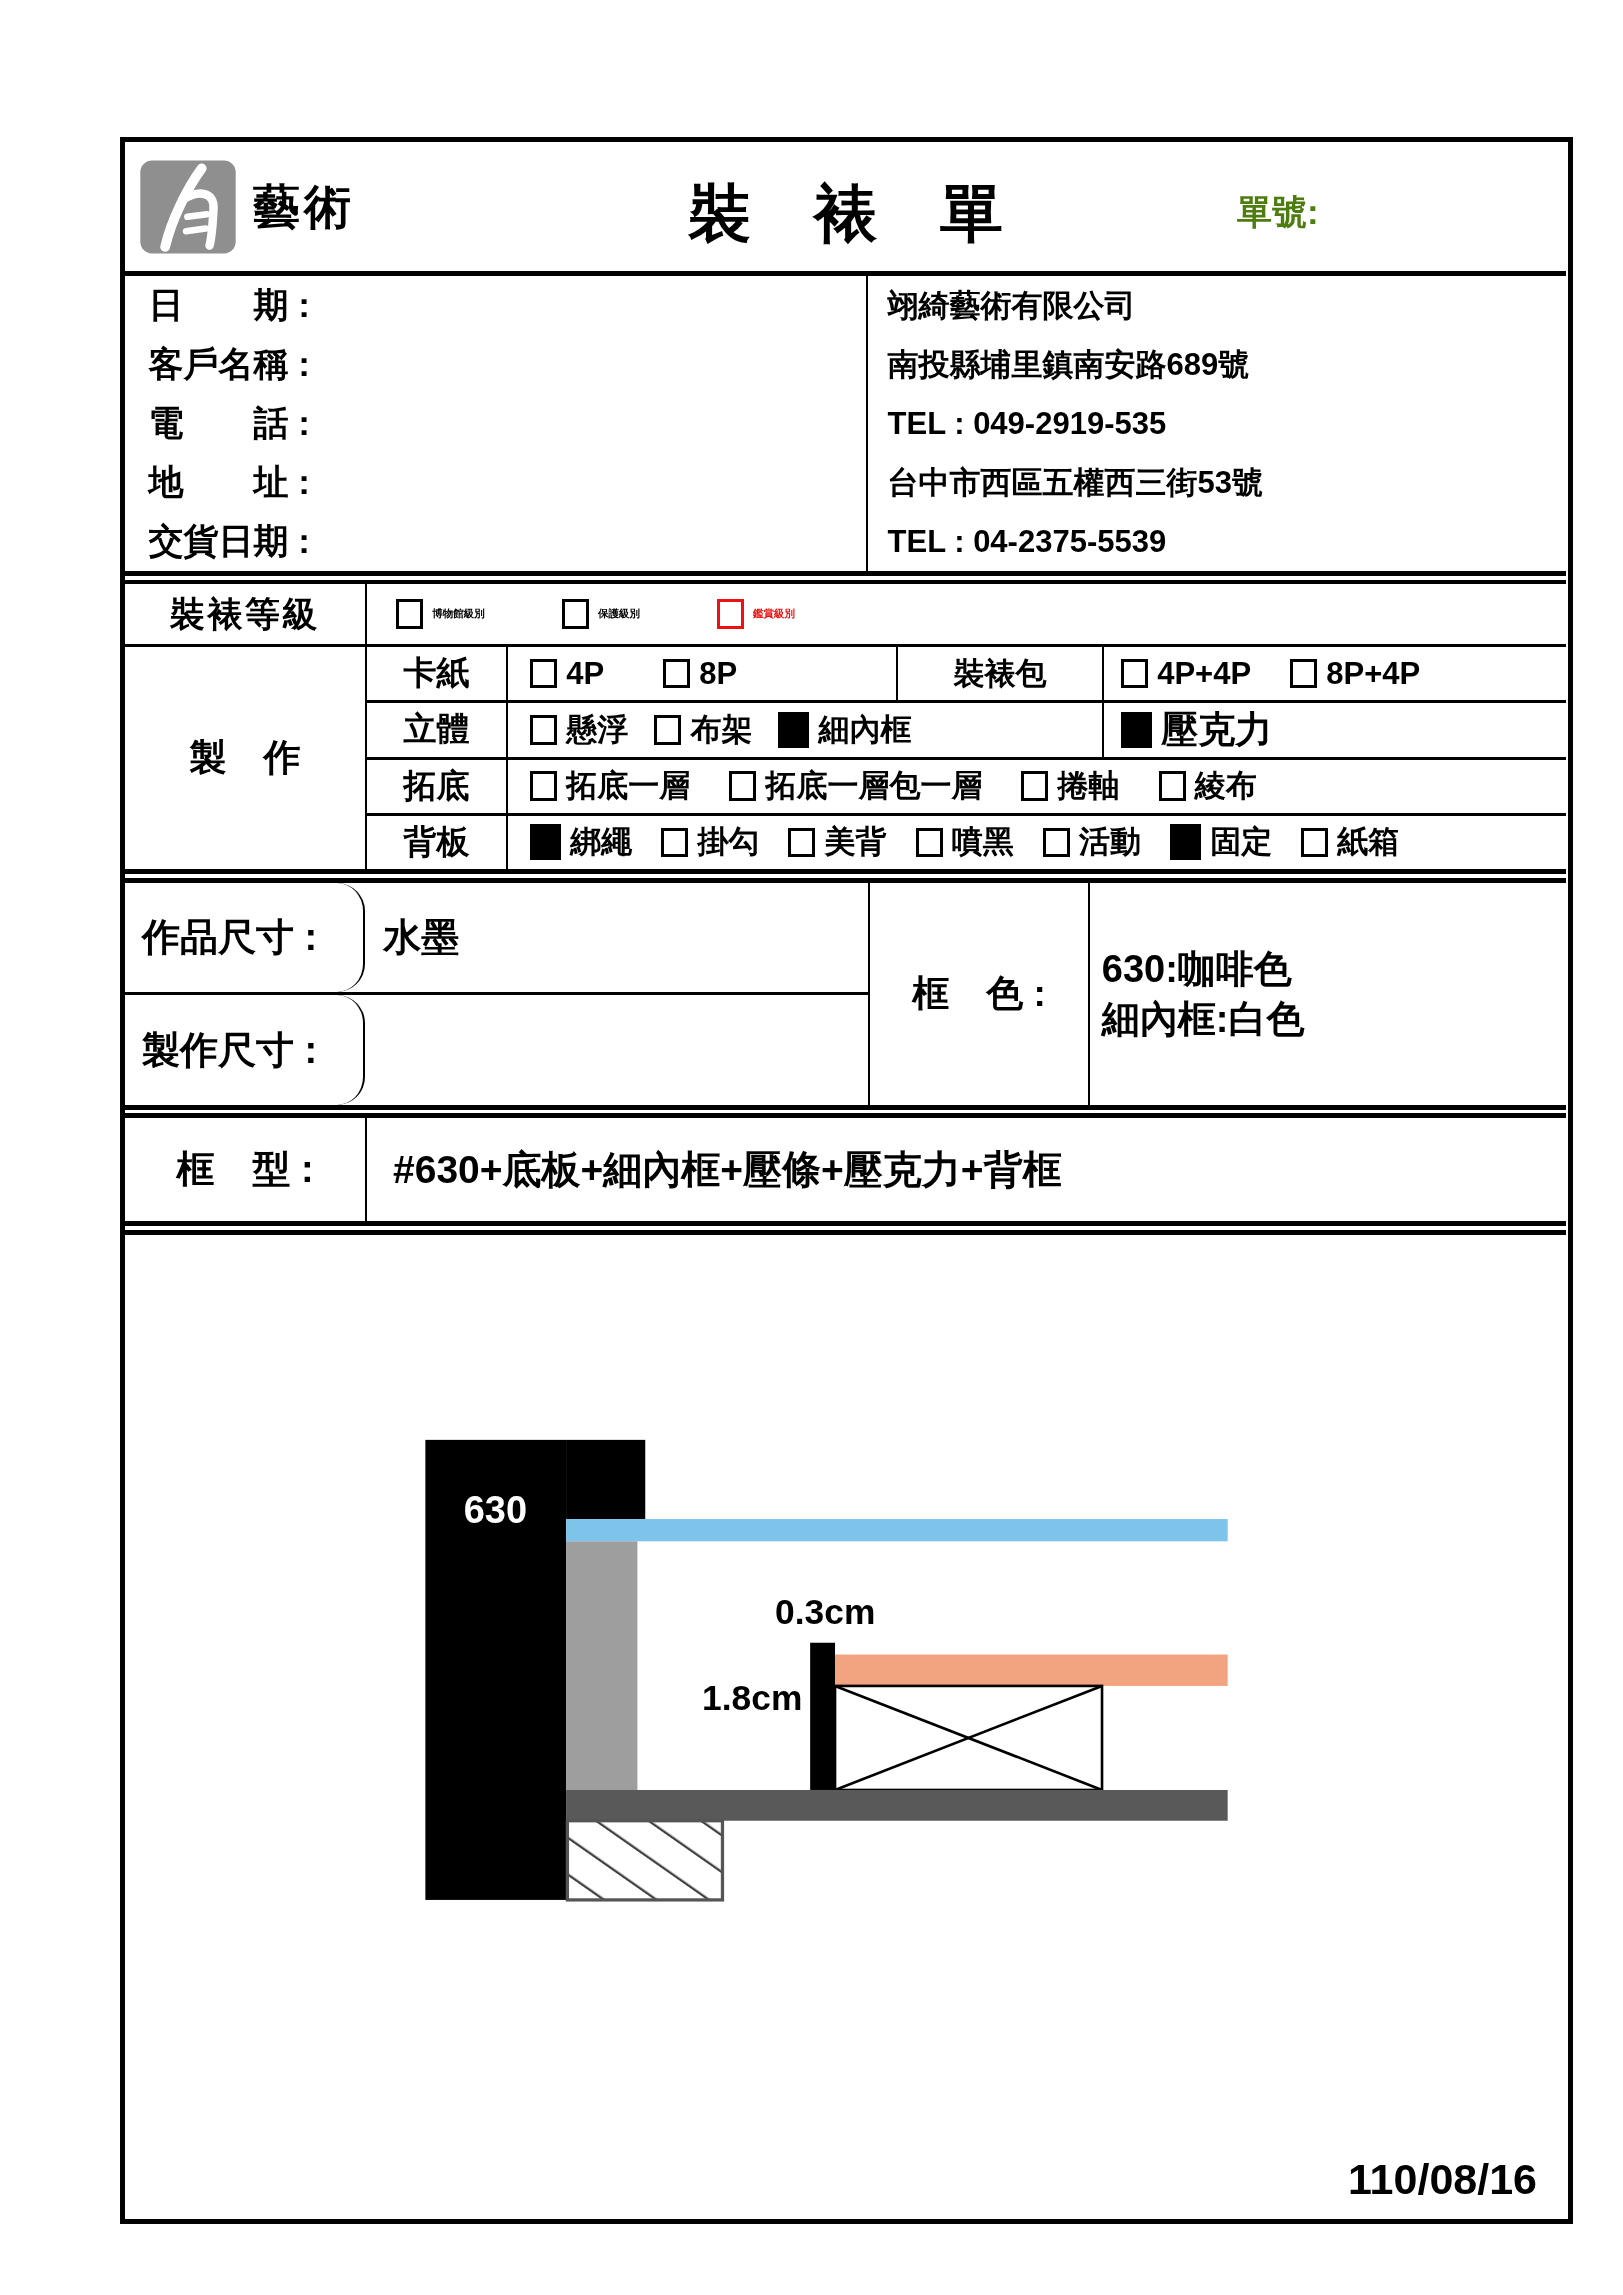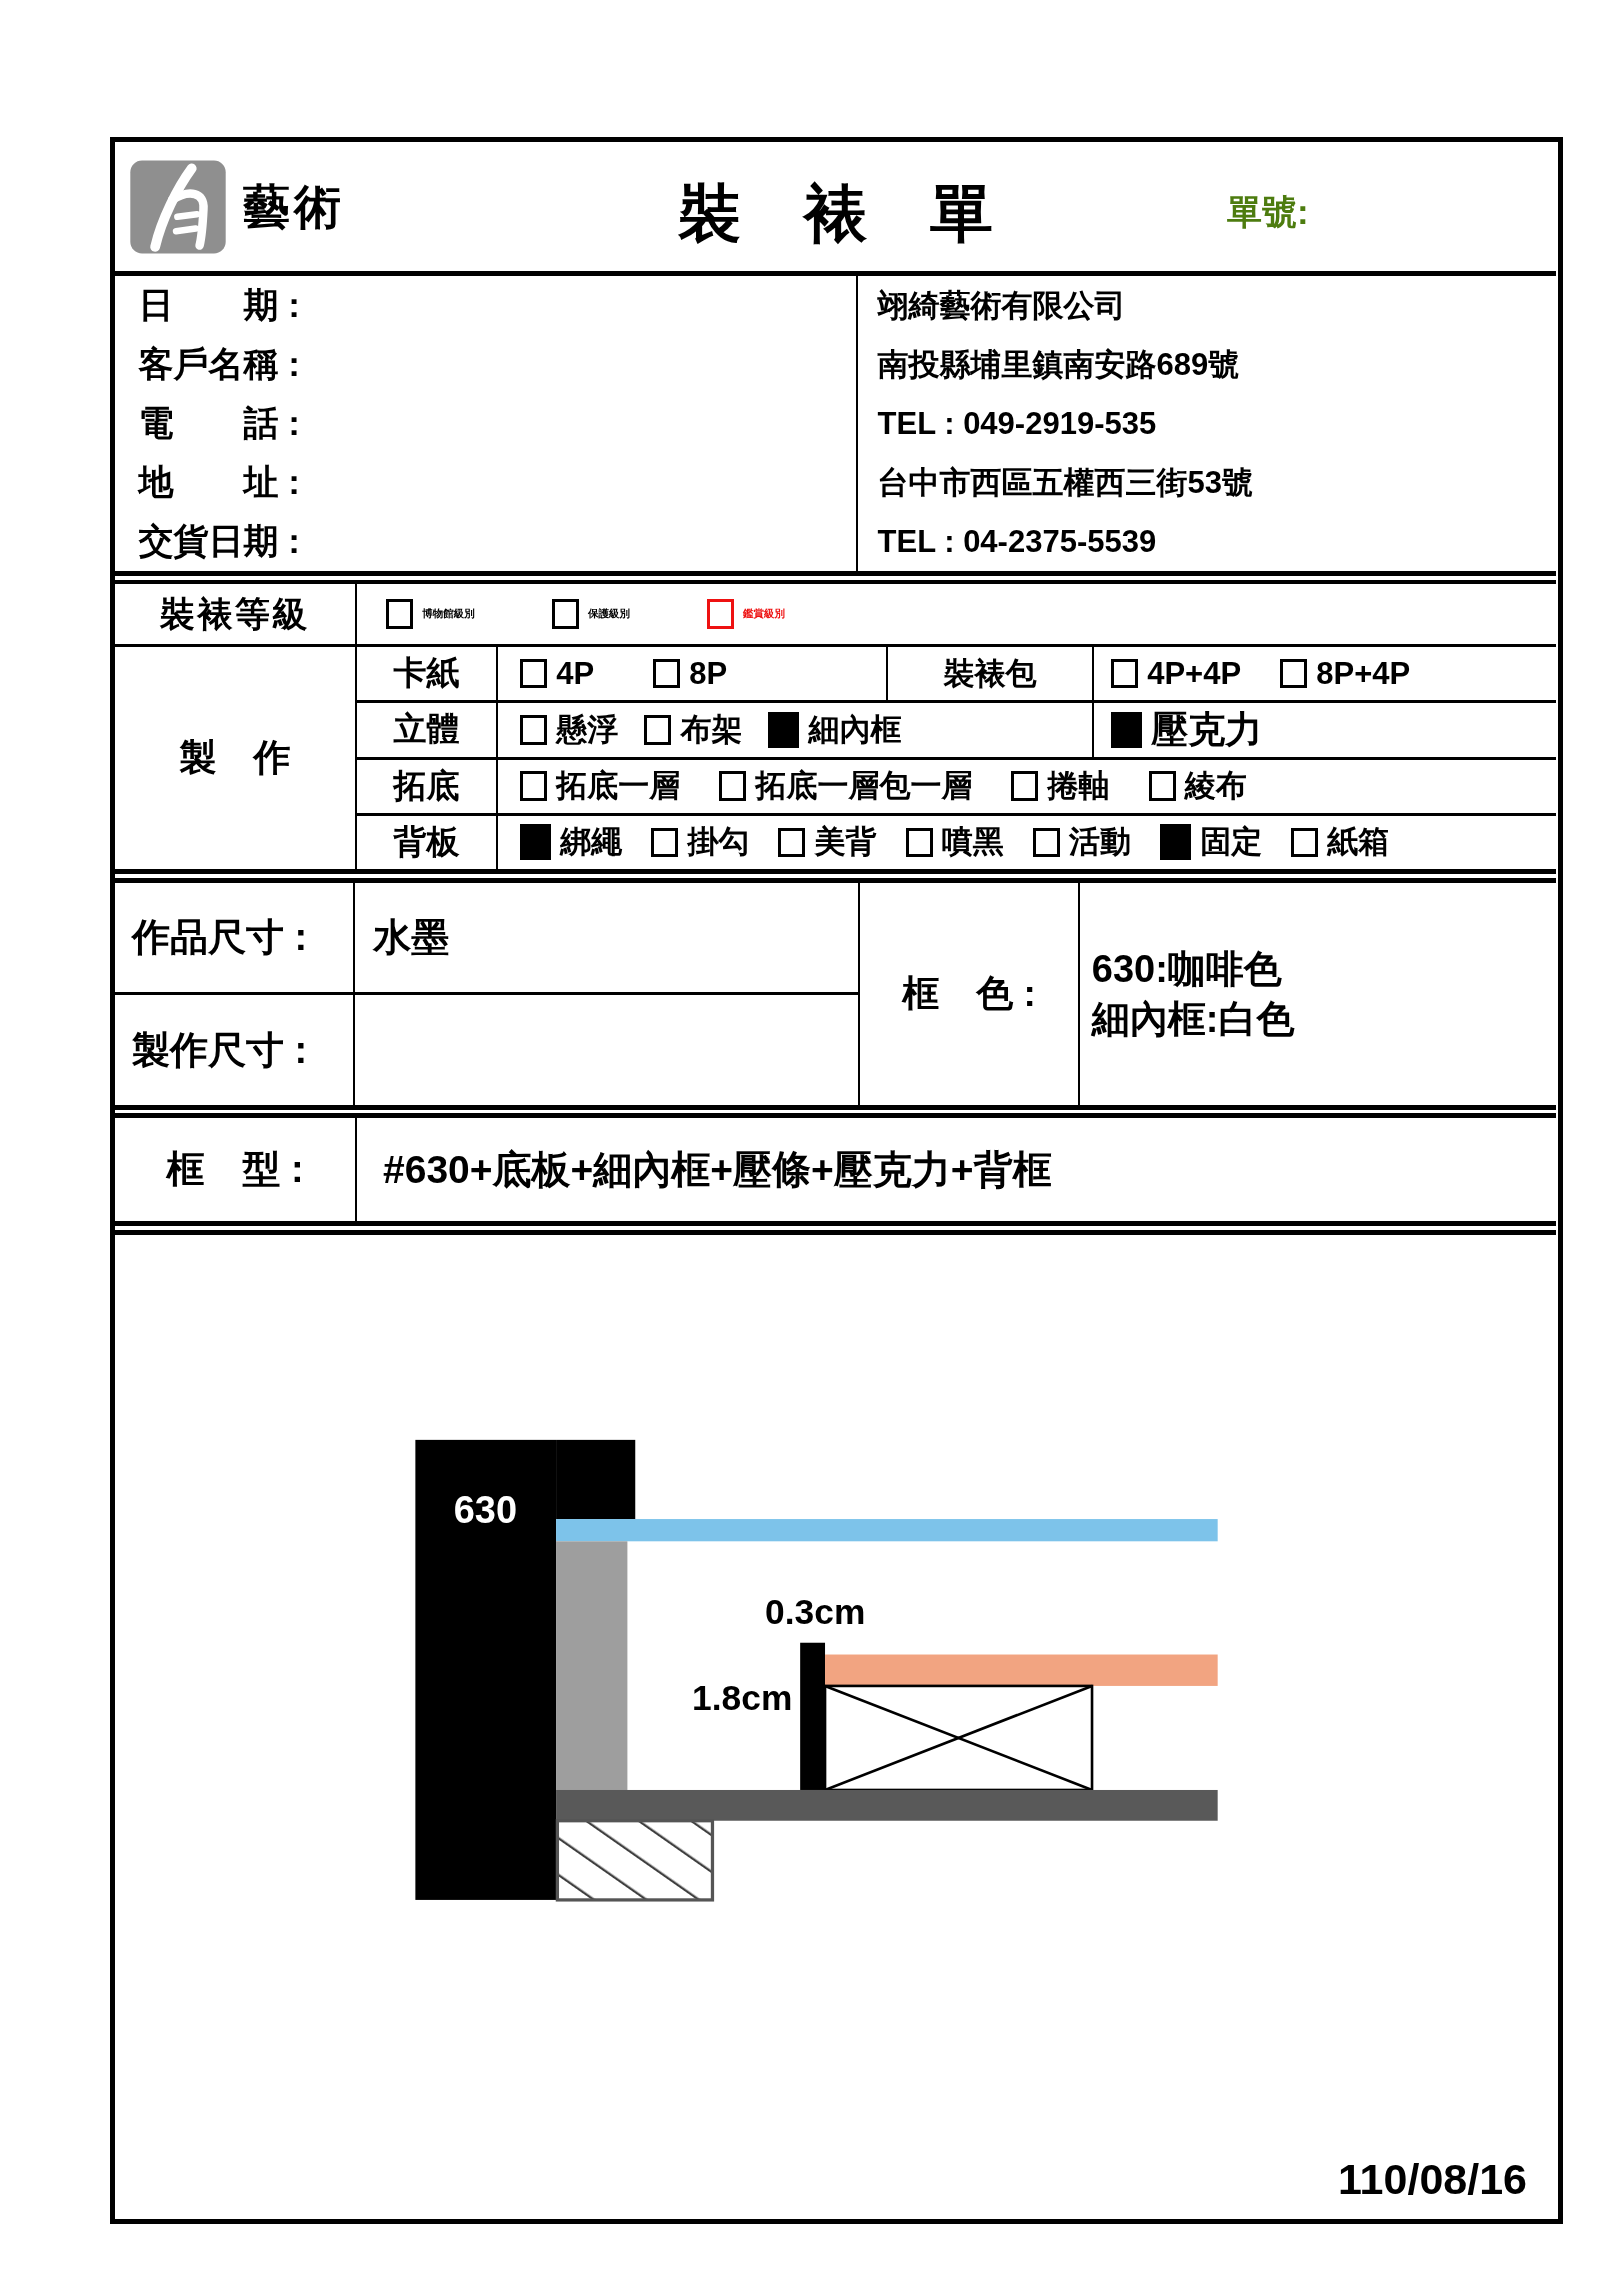--- a/index.html
+++ b/index.html
@@ -1,18 +1,18 @@
 <!DOCTYPE html>
 <html style="font-size:10.5px"><head>
 <meta charset="utf-8">
 <style>
   html,body{margin:0;padding:0;background:#fff;}
   body{width:1623px;height:2295px;position:relative;
        font-family:"Liberation Sans","DejaVu Sans",sans-serif;font-weight:bold;color:#000;}
-  .frame{position:absolute;left:110px;top:137px;width:1453px;height:2087px;
+  .frame{position:absolute;left:120px;top:137px;width:1453px;height:2087px;
          border:5.9px solid #000;box-sizing:border-box;background:#fff;padding-left:34px;}
   .abs{position:absolute;box-sizing:border-box;}
   
   .header{left:0;top:0;width:1441px;height:134px;border-bottom:5.9px solid #000;}
   .seal{left:14.4px;top:17px;width:98px;height:96px;}
   .logo-text{left:128px;top:34px;font-size:47px;letter-spacing:3.9px;}
   .title{left:0;top:29px;width:1441px;text-align:center;font-size:63px;}
   .order-no{left:1112px;top:47px;font-size:35px;color:#4d7c0f;}
   
   .customer{left:0;top:134px;width:1441px;height:295px;display:flex;}
@@ -45,21 +45,21 @@
   .cb{display:inline-block;width:21px;height:23.6px;border:3.3px solid #000;margin-right:9.2px;vertical-align:-1.3px;background:#fff;flex:none;}
   .cb.checked{background:#000;border-color:#000;width:25px;height:30px;}
   .cb.red{border-color:#ee1111;}
   .opt{display:inline-flex;align-items:center;}
   .red-text{color:#ee1111;}
   
   .sizes{left:0;top:741px;width:1441px;height:222px;display:flex;}
   .sz-left{width:743px;border-right:2px solid #000;display:flex;flex-direction:column;}
   .sz-row1{height:109px;border-bottom:3.9px solid #000;display:flex;}
   .sz-row2{flex:1;display:flex;}
-  .sz-label{width:240px;border-right:2px solid #000;display:flex;align-items:center;padding-left:17px;font-size:38px;box-sizing:border-box;}
+  .sz-label{width:240px;border-right:2px solid #000;display:flex;align-items:center;padding-left:17px;font-size:38px;box-sizing:border-box;border-radius:28px;}
   .sz-value{flex:1;display:flex;align-items:center;padding-left:18.3px;font-size:38px;}
   .fc-label{width:218px;border-right:2px solid #000;display:flex;align-items:center;justify-content:center;font-size:37px;}
   .fc-value{flex:1;display:flex;flex-direction:column;justify-content:center;padding-left:11.8px;font-size:38px;line-height:1.32;}
   
   .ftype{left:0;top:976px;width:1441px;height:103px;display:flex;}
   .ft-label{width:240px;border-right:2px solid #000;display:flex;align-items:center;justify-content:center;font-size:38px;}
   .ft-value{flex:1;display:flex;align-items:center;padding-left:26px;font-size:39px;}
   
   .diagram{left:0;top:1093px;width:1441px;height:983px;}
   .date{right:31px;top:2013px;font-size:43px;}

